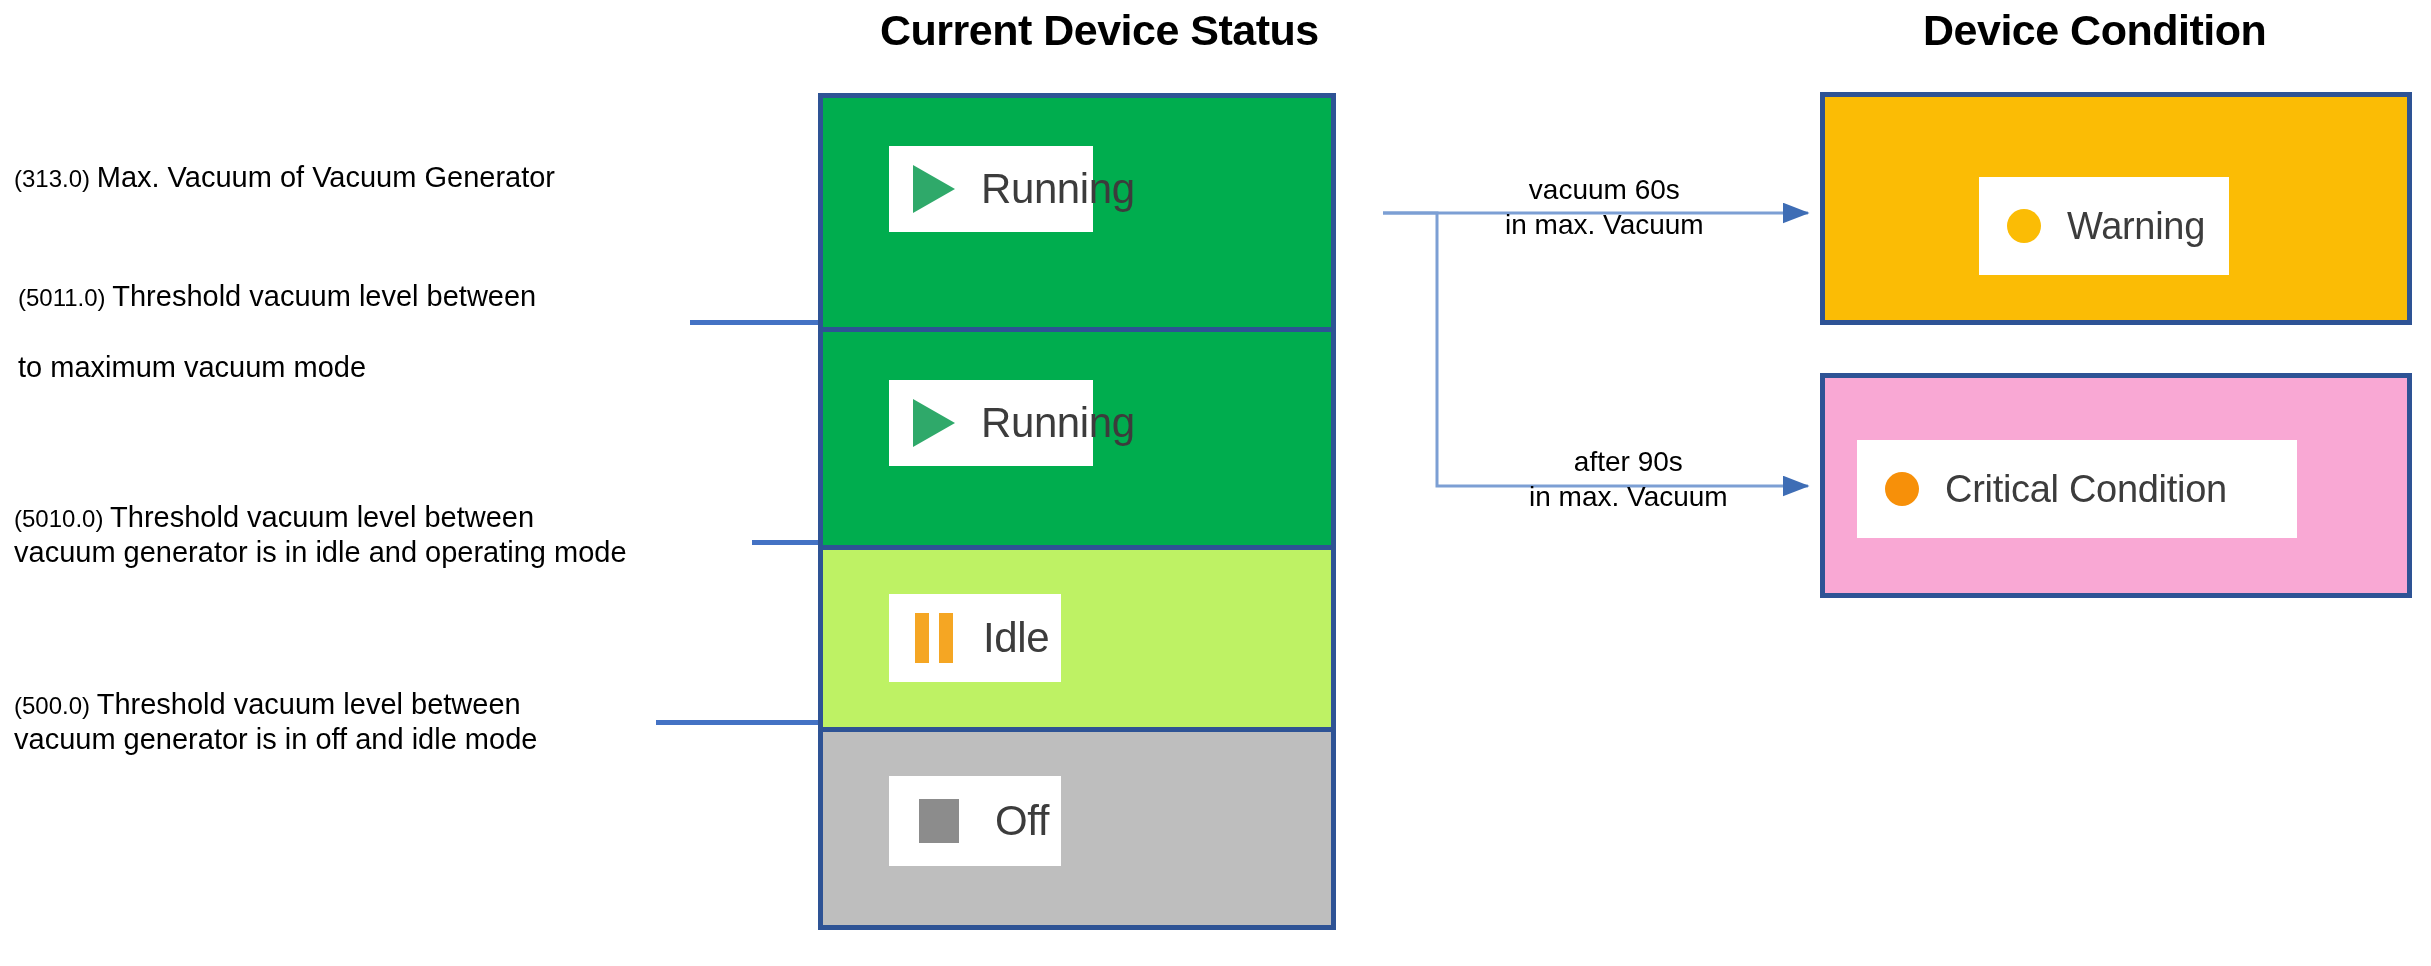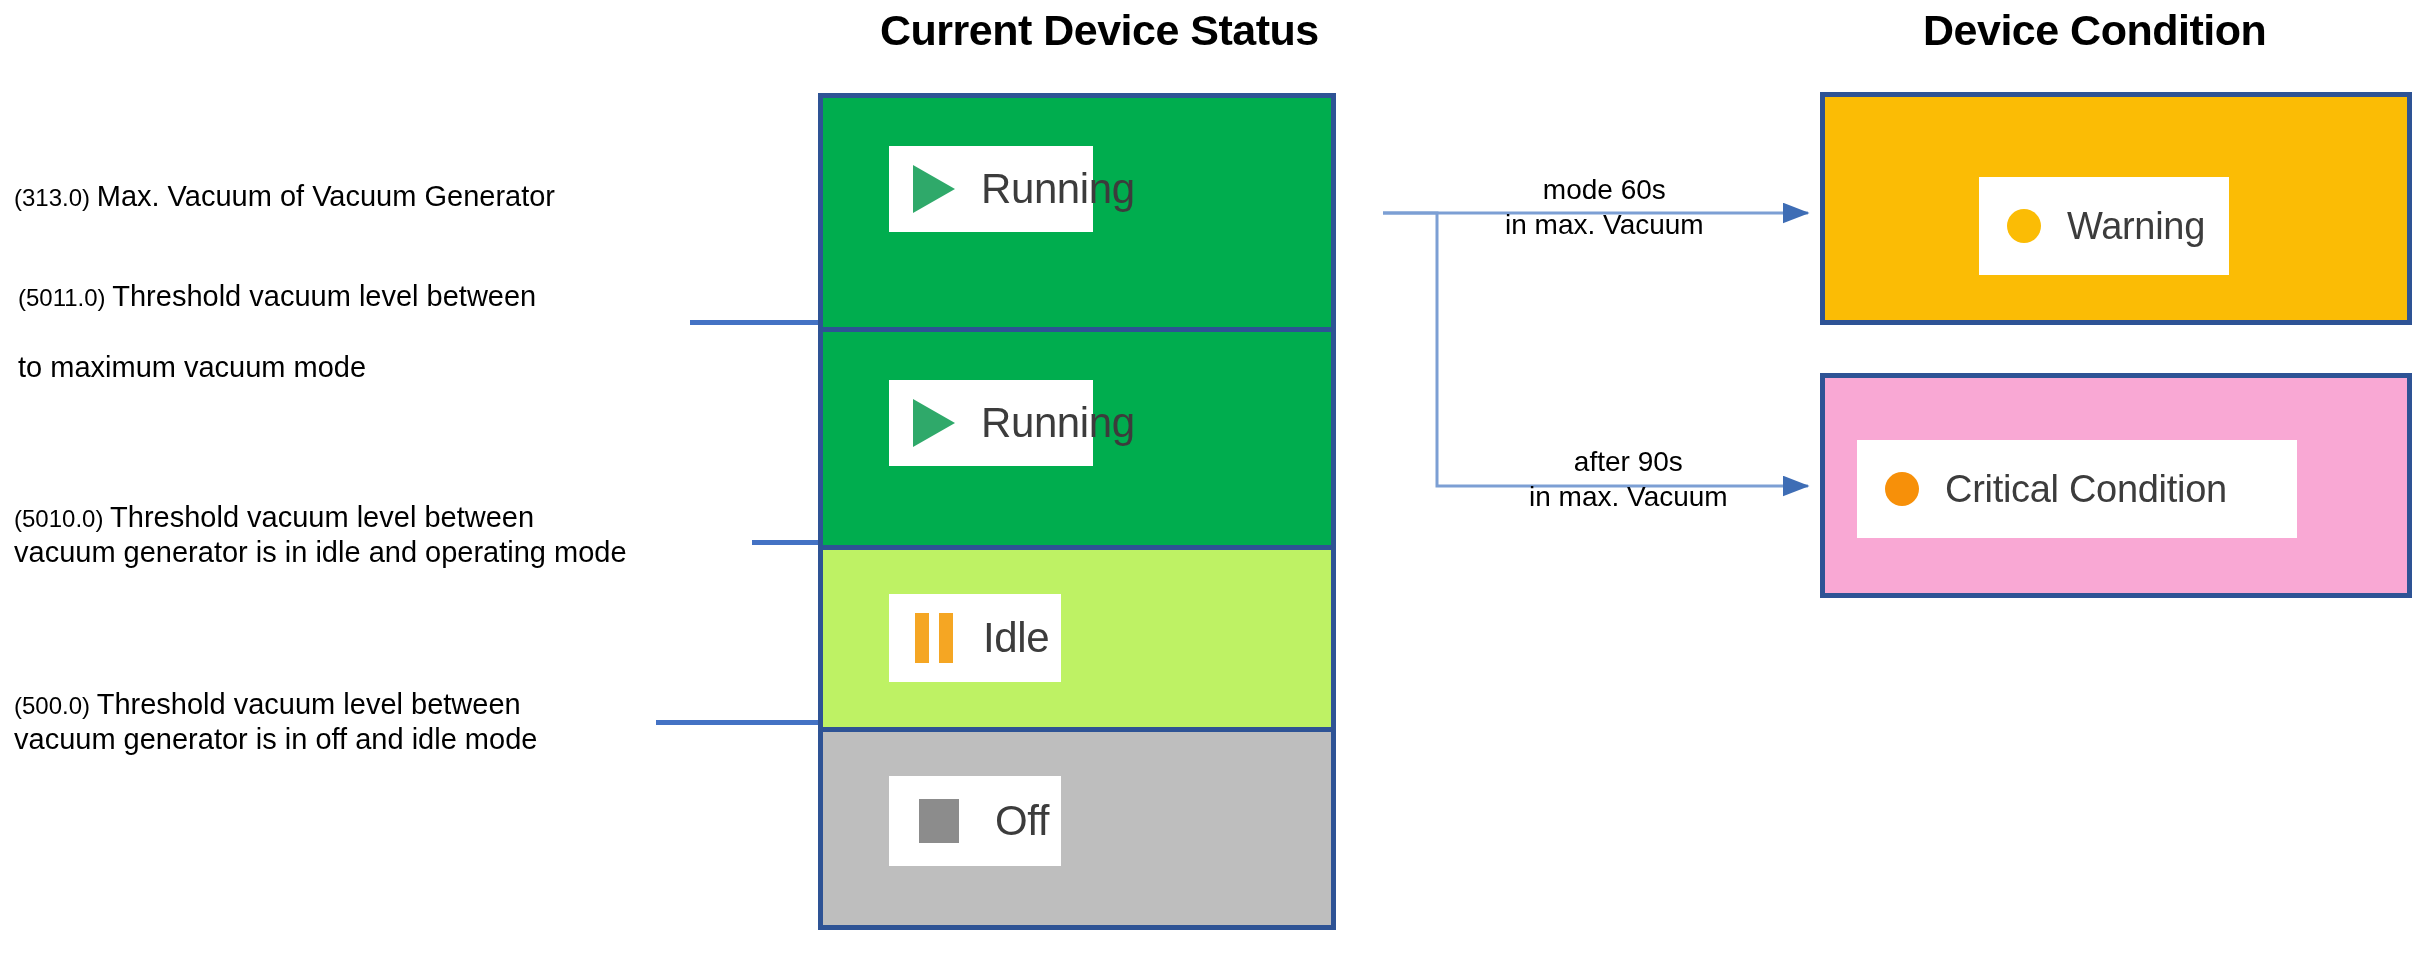--- a/index.html
+++ b/index.html
@@ -38,21 +38,21 @@
   
   .annotation {
     position: absolute;
     color: #000000;
     font-size: 29px;
     line-height: 1.22;
   }
   .annotation .code {
     font-size: 24px;
   }
-  #ann-313  { left: 14px;  top: 160px; margin-top: 19px; }
+  #ann-313  { left: 14px;  top: 160px; }
   #ann-5011 { left: 18px;  top: 279px; }
   #ann-5010 { left: 14px;  top: 500px; }
   #ann-500  { left: 14px;  top: 687px; }
 
   
   .threshold-line {
     position: absolute;
     height: 5px;
     background: #4472C4;
   }
@@ -305,21 +305,21 @@
         <polygon points="0 0, 9 3.5, 0 7" fill="#3E6DB5"></polygon>
       </marker>
     </defs>
 
     <path d="M 1383 213 L 1437 213 L 1437 213 L 1808 213" fill="none" stroke="#7C9FD4" stroke-width="3" marker-end="url(#arrowhead)"></path>
 
     <path d="M 1383 213 L 1437 213 L 1437 486 L 1808 486" fill="none" stroke="#7C9FD4" stroke-width="3" marker-end="url(#arrowhead)"></path>
   </svg>
 
   <div class="flow-label" id="flow-label-60">
-    <span>mode 60s</span><br>
+    <span>vacuum 60s</span><br>
     <span>in max. Vacuum</span>
   </div>
 
   <div class="flow-label" id="flow-label-90">
     <span>after 90s</span><br>
     <span>in max. Vacuum</span>
   </div>
 
   <div class="condition-box" id="box-warning">
     <div class="cond-chip" id="chip-warning">

